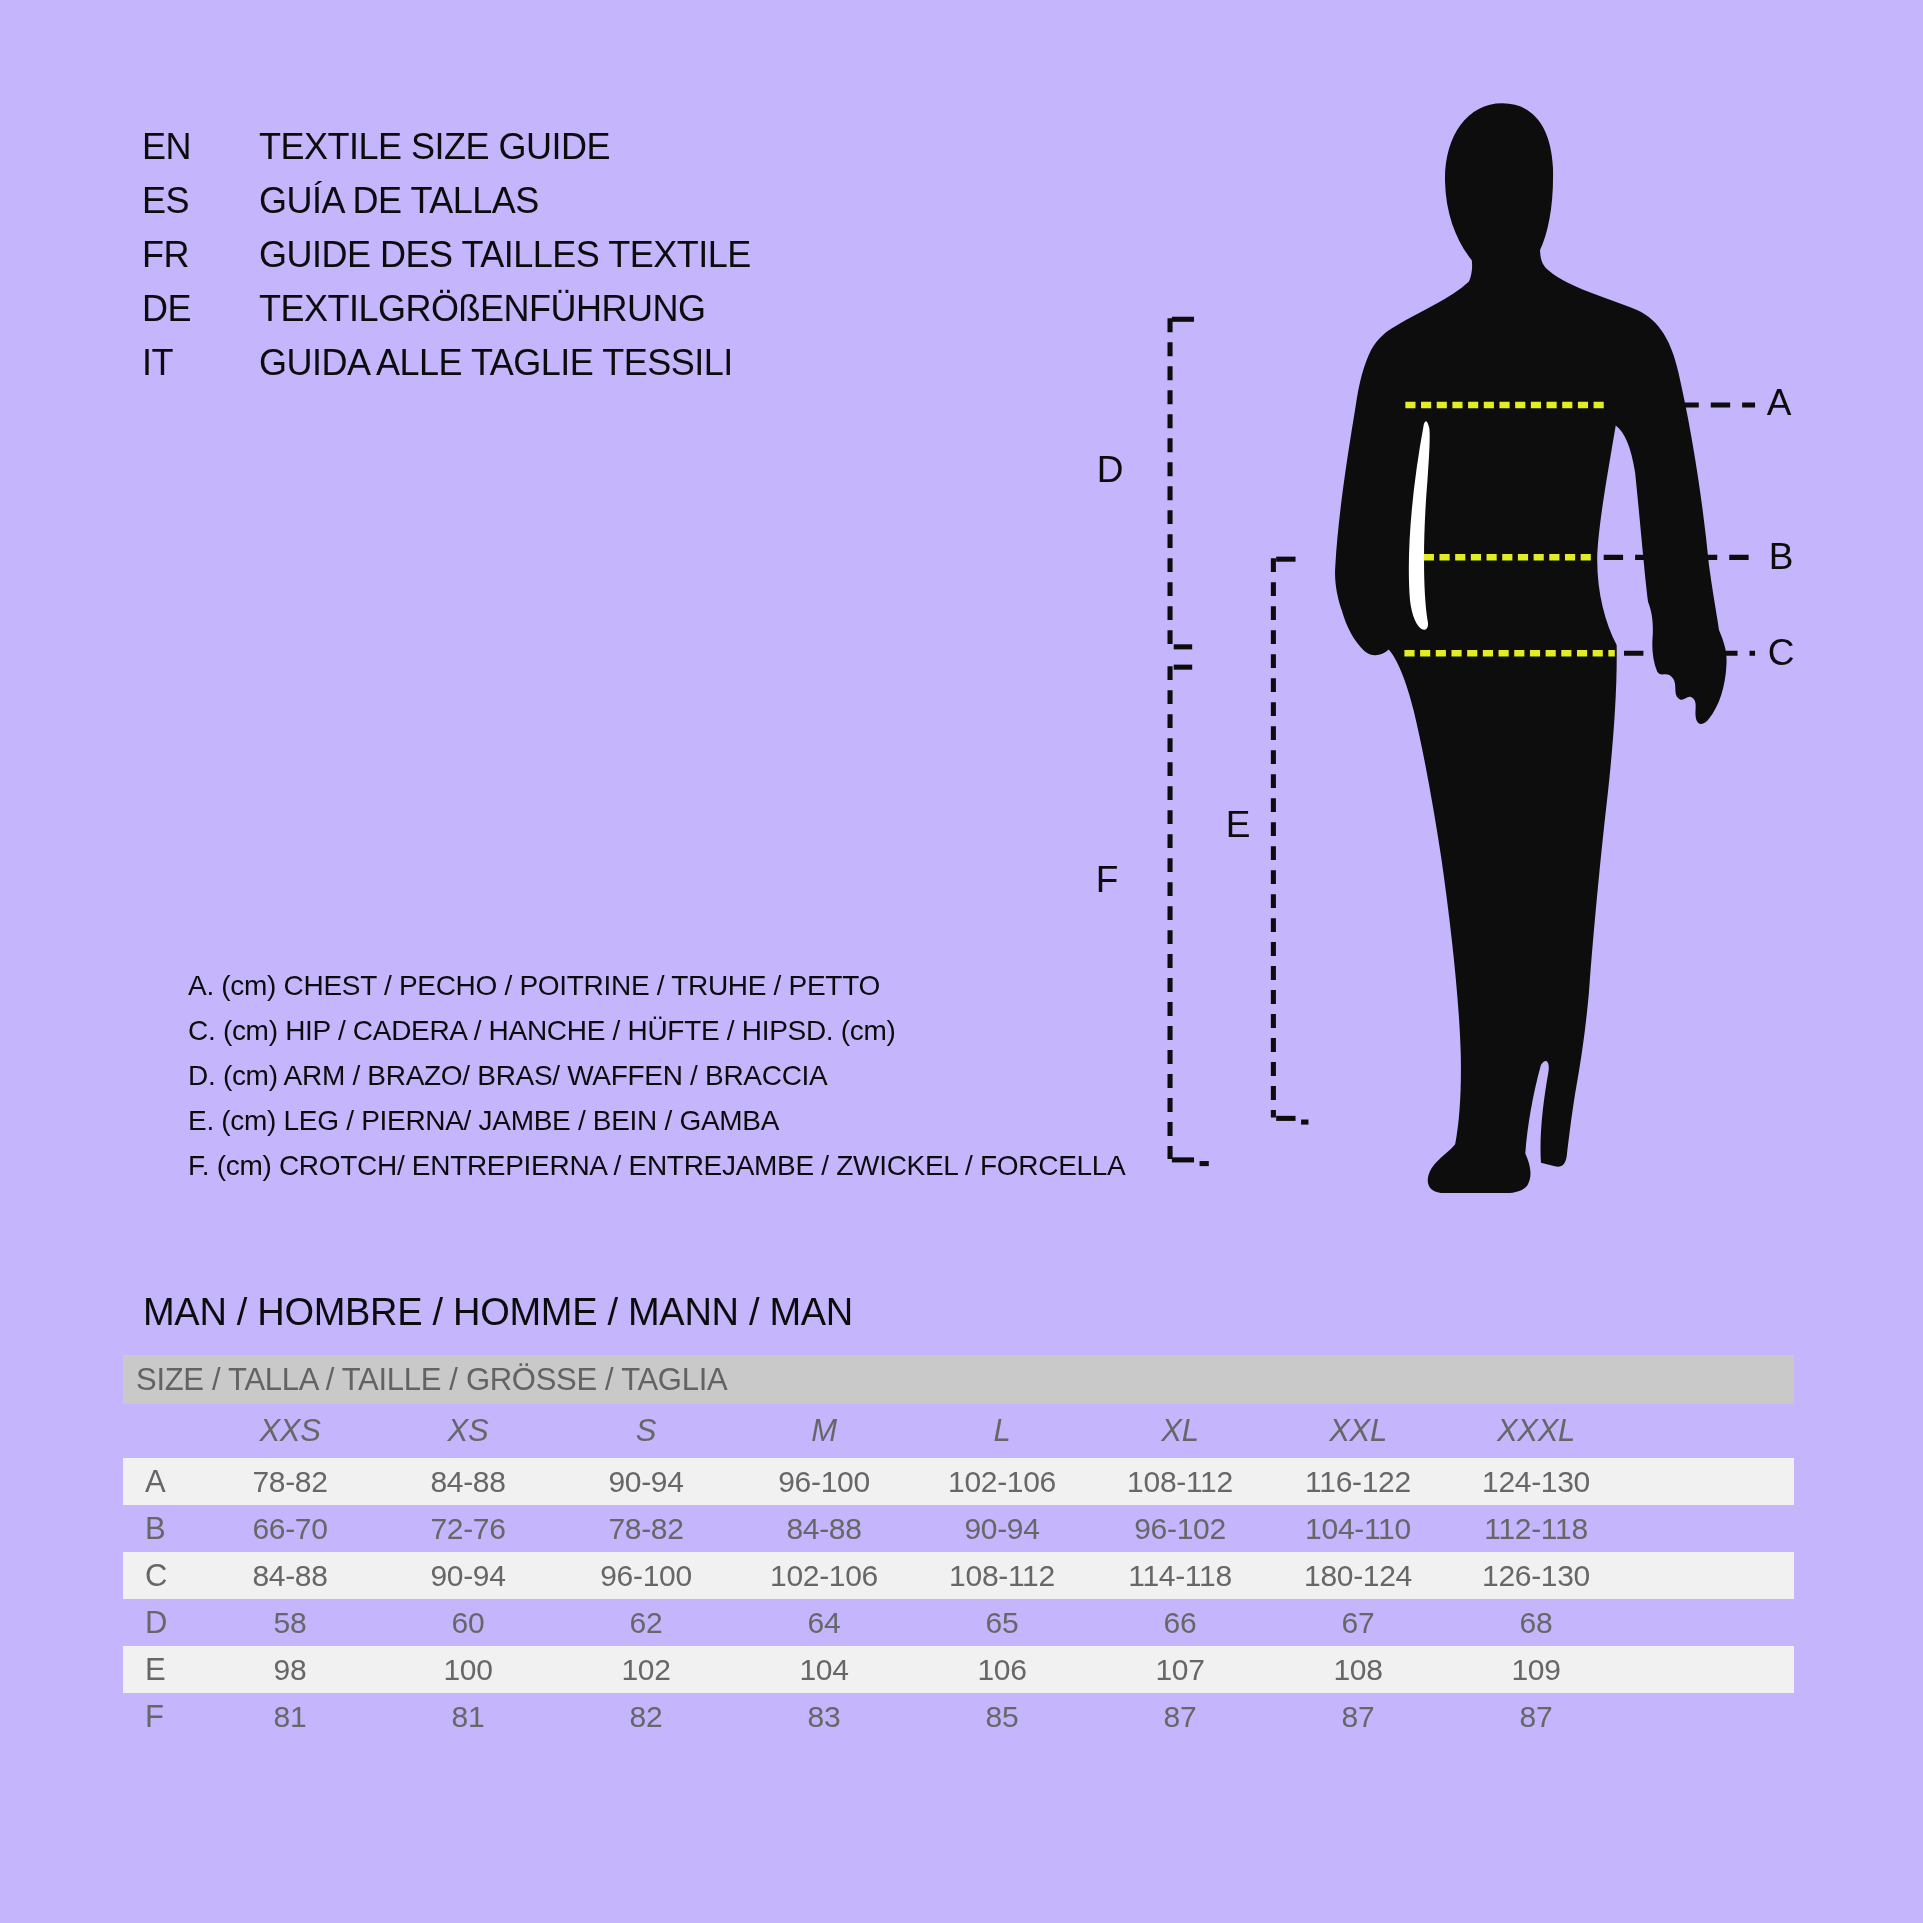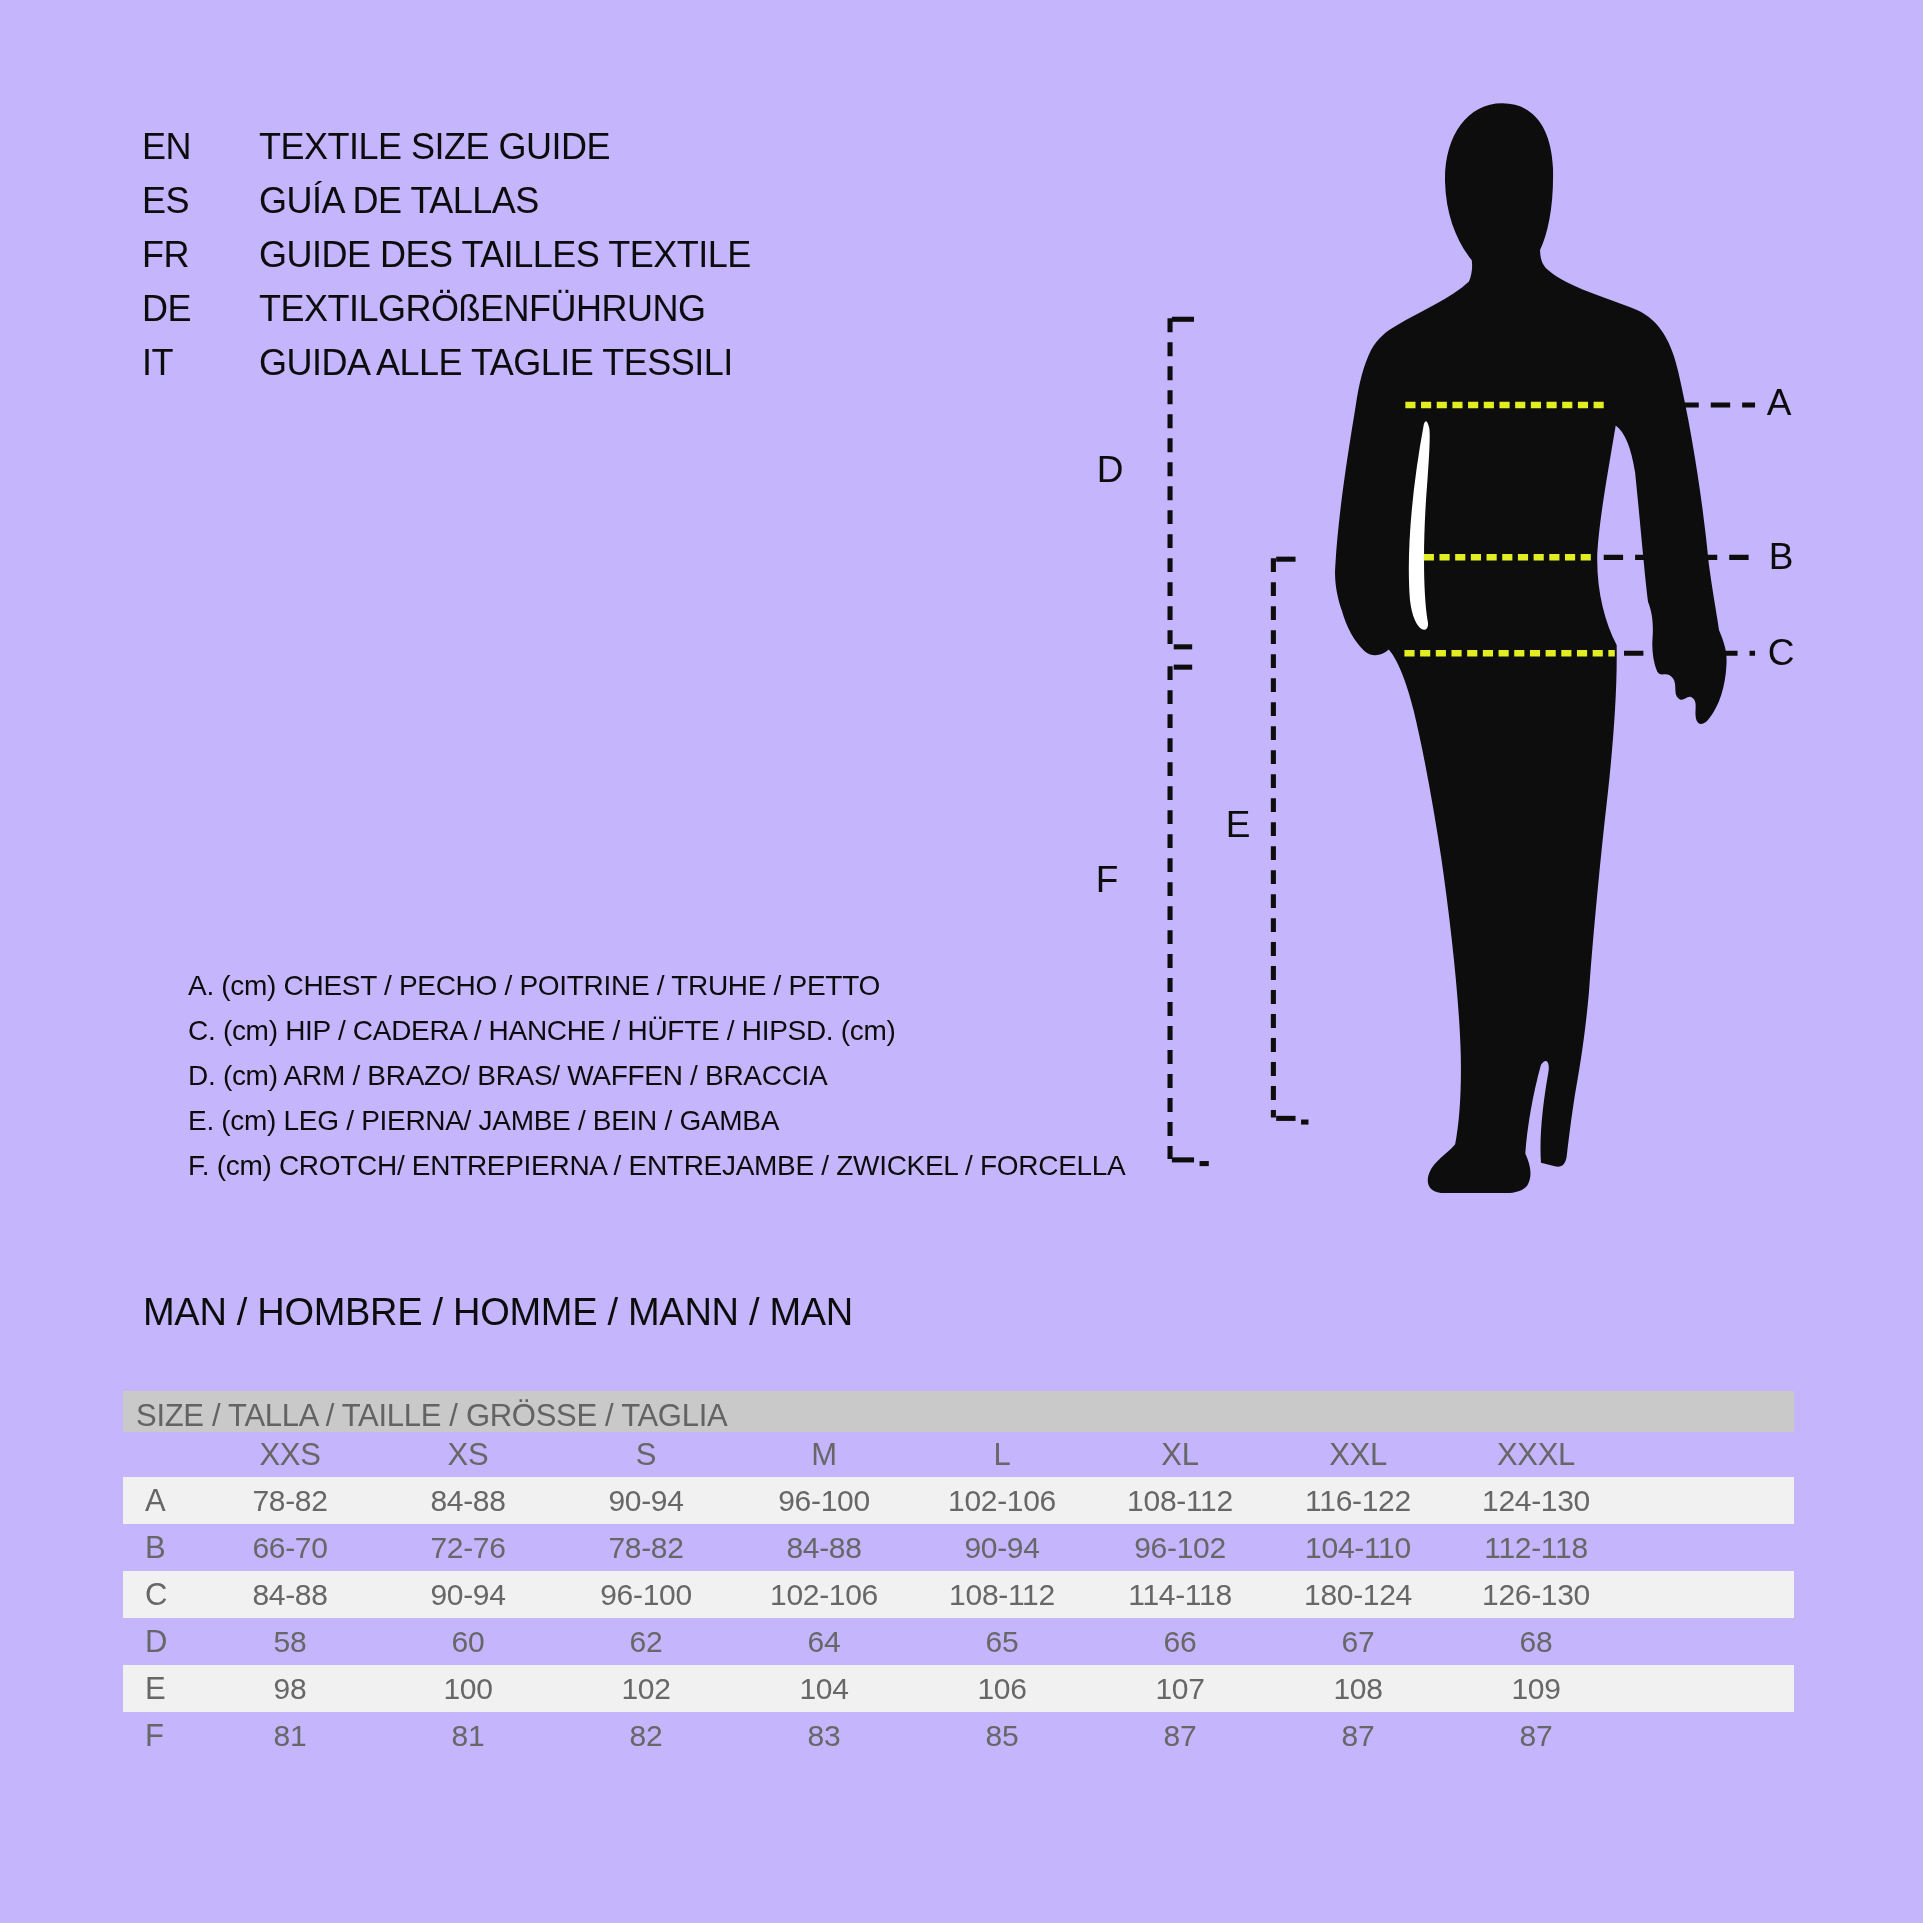--- a/index.html
+++ b/index.html
@@ -29,23 +29,23 @@
   .tick{stroke:var(--ink);stroke-width:5.5;fill:none;}
   
   .fig-label{position:absolute;transform:translate(-50%,-50%);font-size:37px;font-weight:500;color:#0c0c0c;}
   
   .legend-block{position:absolute;left:152px;top:963px;margin-left:36px;}
   .legend-line{height:45px;display:flex;align-items:center;font-size:28px;font-weight:500;letter-spacing:-0.3px;color:#0c0c0c;white-space:pre;}
   
   .category-line{position:absolute;left:143px;top:1279px;font-size:38px;font-weight:500;letter-spacing:-0.3px;color:#0c0c0c;margin-top:12px;}
   
   .size-table{position:absolute;left:123px;top:1355px;width:1671px;}
-  .table-bar{height:41px;line-height:49px;background:var(--bar-bg);color:#636363;font-size:31px;font-weight:500;letter-spacing:-0.3px;padding-left:13px;box-sizing:border-box;margin-top:36px;}
+  .table-bar{height:49px;line-height:49px;background:var(--bar-bg);color:#636363;font-size:31px;font-weight:500;letter-spacing:-0.3px;padding-left:13px;box-sizing:border-box;}
   .trow{display:grid;grid-template-columns:78px repeat(8,178px) 1fr;}
-  .trow.thead{height:45px;}
+  .trow.thead{height:54px;font-style:italic;}
   .trow.data{height:47px;}
   .trow.alt{background:var(--row-alt);}
   .cell{display:flex;align-items:center;justify-content:center;font-size:30px;color:var(--table-text);letter-spacing:-0.3px;}
   .cell.rlabel{justify-content:flex-start;padding-left:22px;font-size:31px;}
   .cell.szhead{font-size:31px;}
 </style>
 </head>
 <body>
 
 <div class="canvas">

